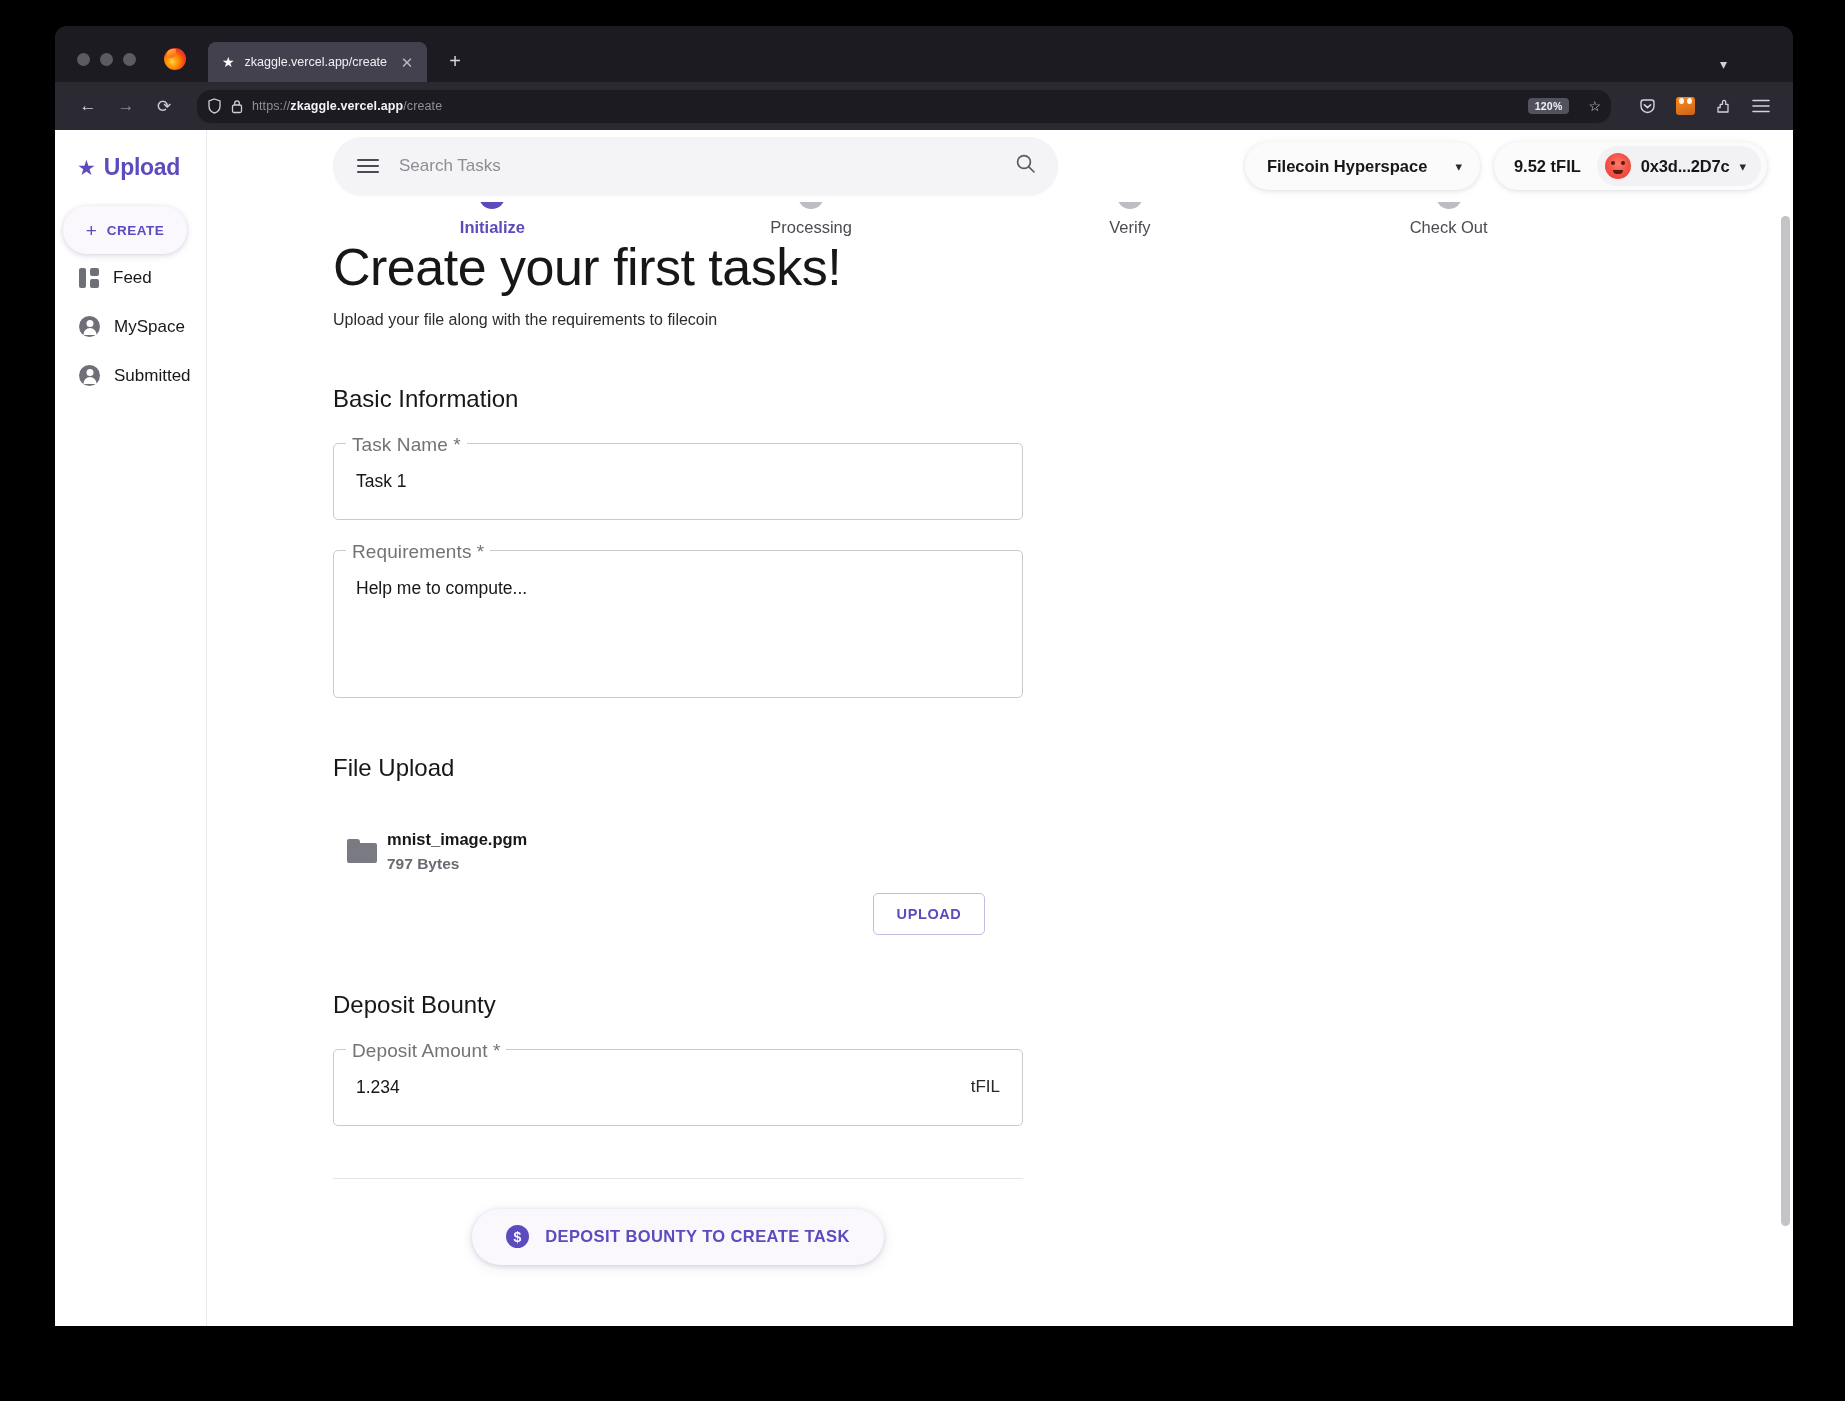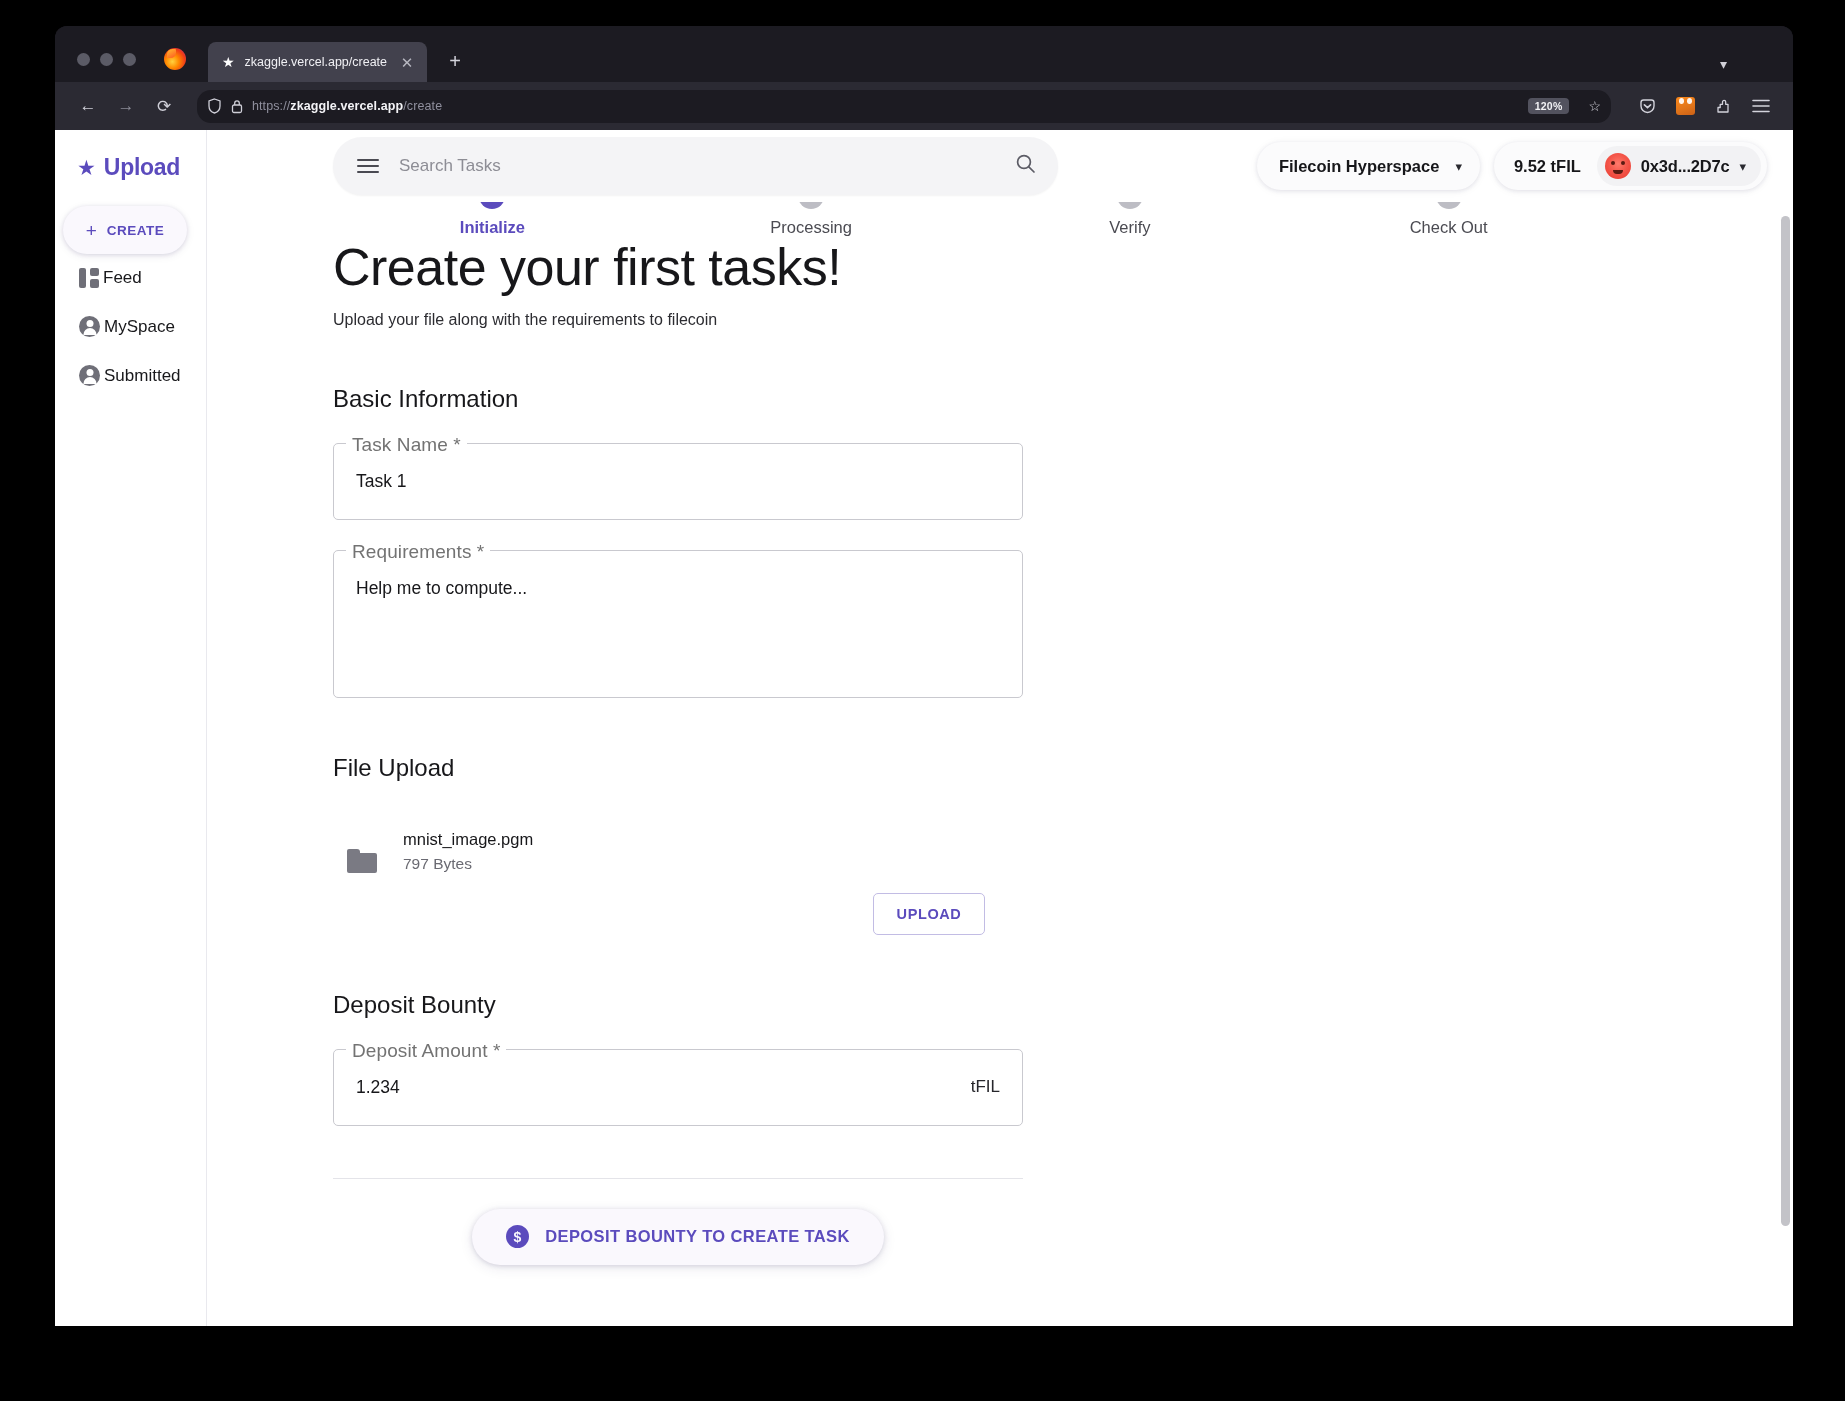--- a/index.html
+++ b/index.html
@@ -175,21 +175,21 @@
     border-radius: 26px;
     box-shadow: 0 1px 4px rgba(40,30,90,.14), 0 2px 10px rgba(40,30,90,.07);
     display: flex; align-items: center; justify-content: center;
     gap: 10px;
     color: #5b4bbd;
     cursor: pointer;
   }
   #create-btn .plus { font-size: 19px; font-weight: 300; line-height: 1; }
   #create-btn .label { font-size: 13.5px; font-weight: 700; letter-spacing: .5px; }
   .side-item {
-    display: flex; align-items: center; gap: 4px;
+    display: flex; align-items: center; gap: 14px;
     padding: 14px 0 14px 24px;
     cursor: pointer;
   }
   .side-item .side-label { font-size: 17px; color: #18181b; }
   .icon-feed {
     width: 20px; height: 20px; position: relative; flex: 0 0 20px;
   }
   .icon-feed i {
     position: absolute; background: #6f6f78; display:block;
   }
@@ -251,21 +251,21 @@
   .chip {
     background: #fbfbfc;
     border-radius: 28px;
     height: 48px;
     display: flex; align-items: center;
     box-shadow: 0 1px 4px rgba(30,25,70,.10), 0 1px 10px rgba(30,25,70,.05);
   }
   #network-chip {
     margin-left: auto;
     padding: 0 18px 0 22px;
-    gap: 16px;
+    gap: 28px;
   }
   #network-chip .net-name { font-size: 16.5px; font-weight: 700; color: #17171a; }
   .chev { font-size: 13px; color: #2a2a30; }
   #wallet-chip {
     margin-left: 14px;
     padding: 0 6px 0 20px;
     gap: 16px;
   }
   #wallet-chip .balance { font-size: 16.5px; font-weight: 700; color: #17171a; }
   .addr-pill {
@@ -360,23 +360,24 @@
     font-size: 17.5px;
     color: #17171a;
     line-height: 1.3;
   }
   .field.tall .box { height: 148px; }
   .field.amount .box { display: flex; align-items: center; justify-content: space-between; }
   .field.amount .unit { font-size: 17px; color: #26262b; }
 
   
   #file-row {
-    display: flex; align-items: flex-end; gap: 26px;
+    display: flex; align-items: center; gap: 10px;
     margin-top: 48px;
     padding-left: 14px;
+    font-weight: bold;
   }
   .folder-icon {
     width: 30px; height: 24px;
     position: relative; flex: 0 0 30px;
   }
   .folder-icon::before{
     content:""; position:absolute; left:0; top:0; width:13px; height:6px;
     background:#7a7a83; border-radius: 2px 3px 0 0;
   }
   .folder-icon::after{

